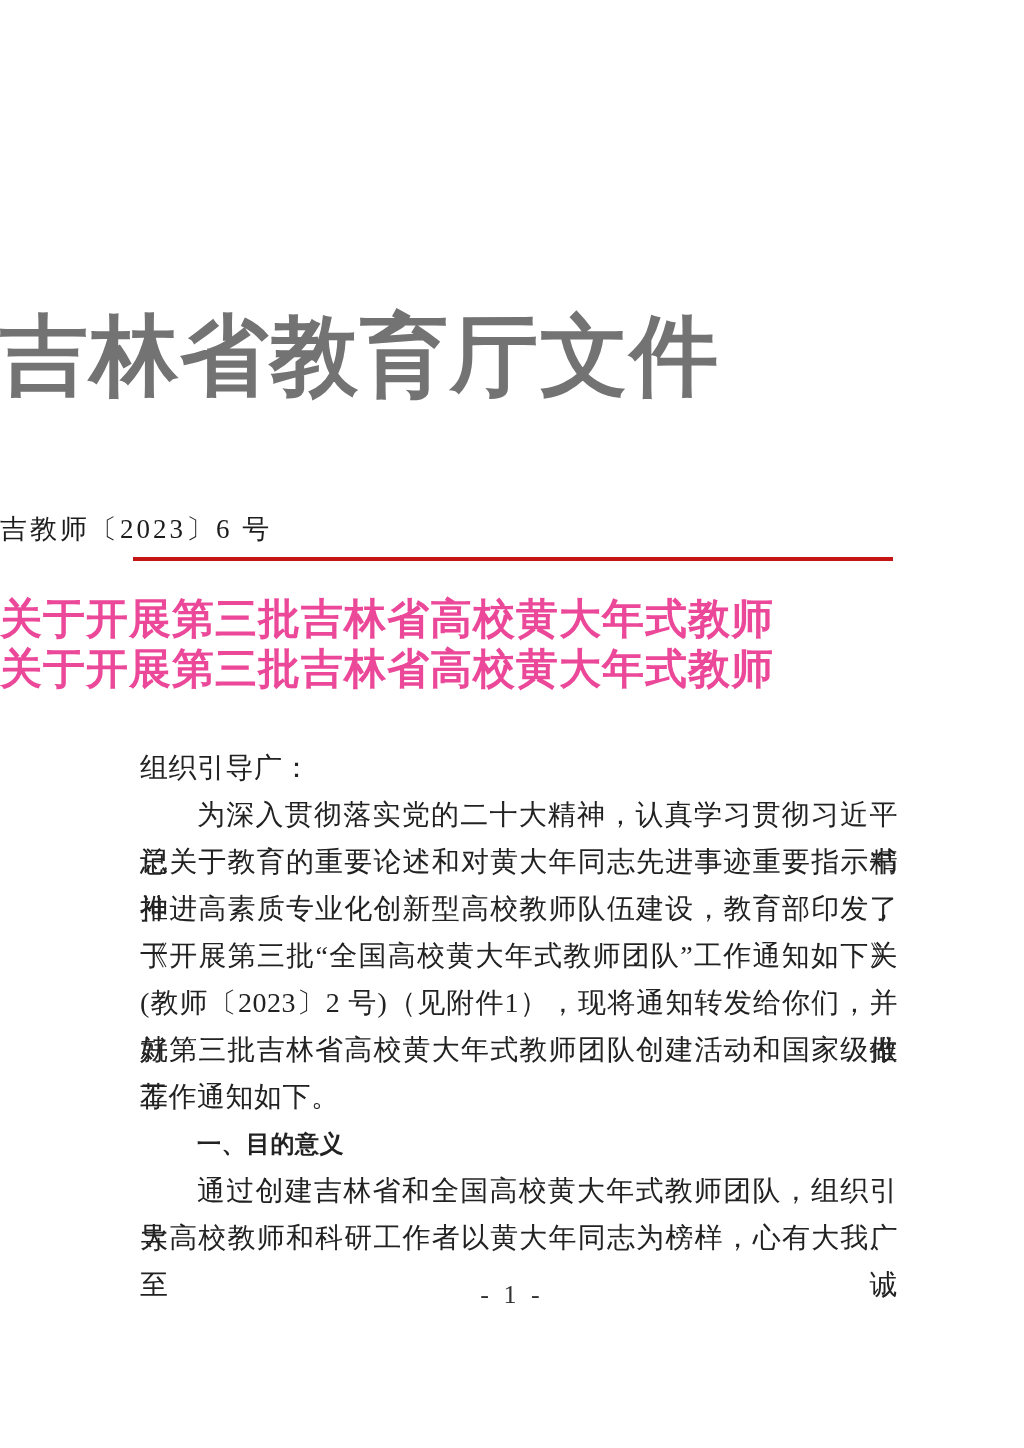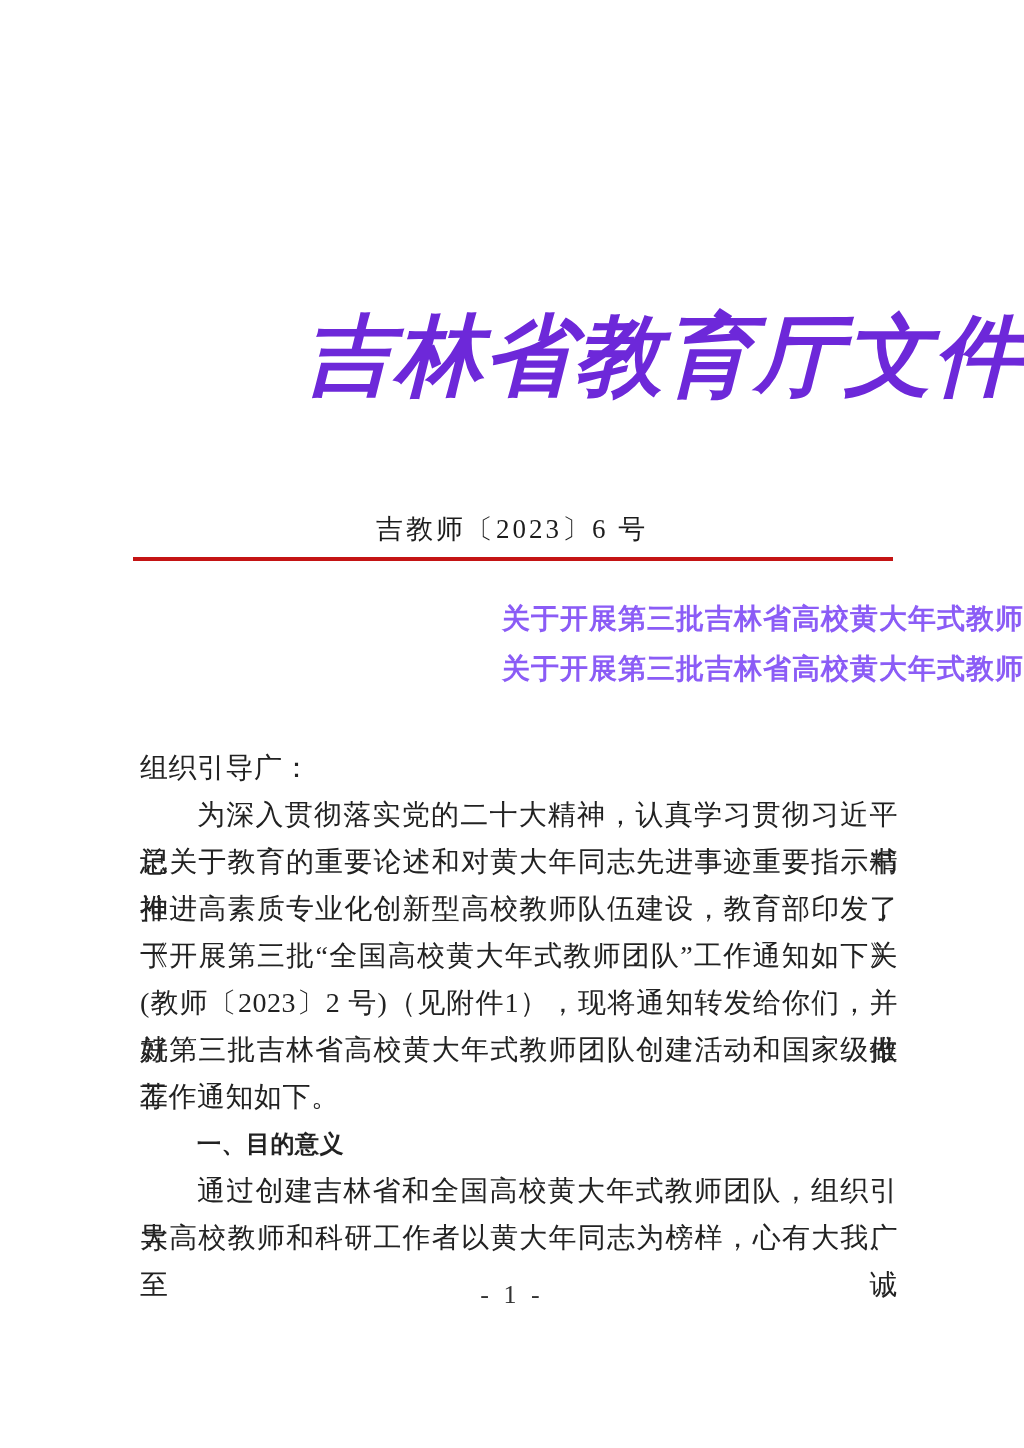--- a/index.html
+++ b/index.html
@@ -15,62 +15,61 @@
     overflow: hidden;
     font-family: "Liberation Serif", "DejaVu Serif", serif;
     color: #1c1c1c;
   }
   
   .letterhead {
     position: absolute;
     top: 302px;
     left: 0;
     width: 100%;
-    text-align: right;
+    text-align: left;
     font-size: 88px;
     line-height: 110px;
     font-weight: bold;
     letter-spacing: 2px;
     white-space: nowrap;
-    color: #6d28d9;
+    color: #737373;
     font-family: "Liberation Serif", "DejaVu Serif", serif;
-    font-style: italic;
   }
   
   .doc-number {
     position: absolute;
     top: 511px;
     left: 0;
     width: 100%;
-    text-align: center;
+    text-align: left;
     font-size: 27px;
     letter-spacing: 3px;
     color: #1c1c1c;
   }
   
   .red-rule {
     position: absolute;
     top: 557px;
     left: 133px;
     width: 760px;
     height: 4px;
     background: #c41414;
   }
   
   .doc-title {
     position: absolute;
     top: 594px;
     left: 0;
     width: 100%;
-    text-align: right;
+    text-align: left;
     font-weight: bold;
-    font-size: 28px;
+    font-size: 42px;
     line-height: 50px;
     letter-spacing: 1px;
-    color: #8b5cf6;
+    color: #ec4899;
   }
   
   .body-text {
     position: absolute;
     top: 744px;
     left: 140px;
     width: 758px;
     font-size: 28px;
     color: #222222;
   }

